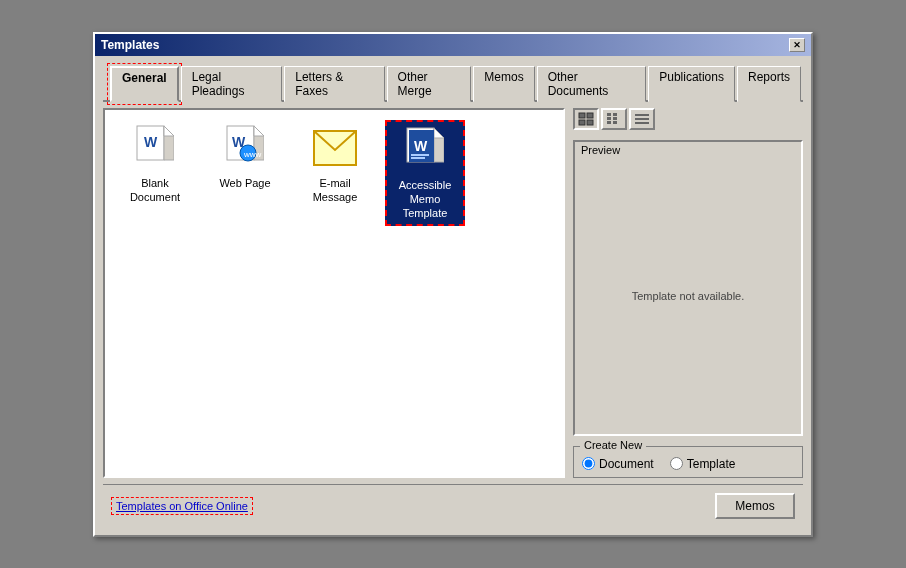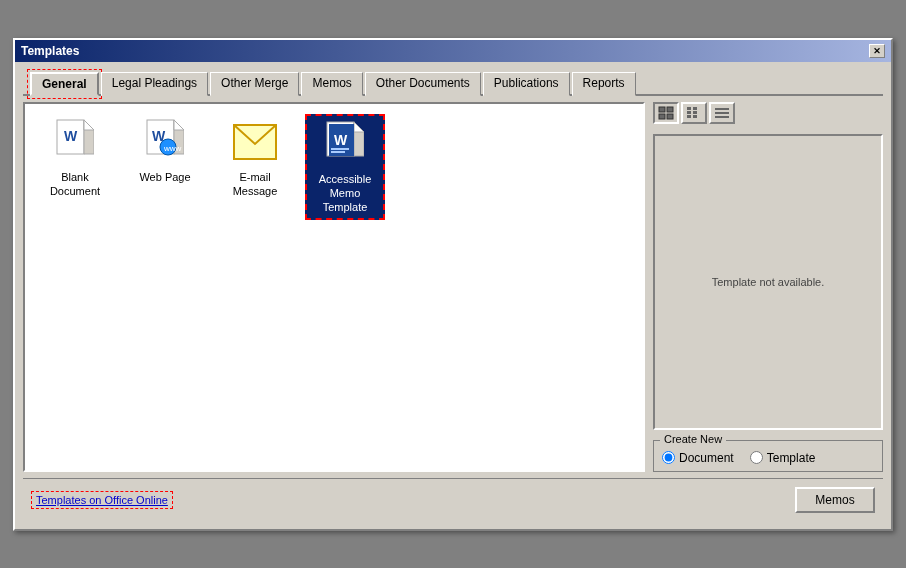--- a/index.html
+++ b/index.html
@@ -11,21 +11,21 @@
       height: 568px;
       width: 906px;
       font-family: 'Tahoma', 'Arial', sans-serif;
       font-size: 12px;
     }
     .dialog {
       background: #d4d0c8;
       border: 2px solid #808080;
       border-top-color: #ffffff;
       border-left-color: #ffffff;
-      width: 880px;
+      width: 720px;
       box-shadow: 2px 2px 5px rgba(0,0,0,0.4);
     }
     .title-bar {
       background: linear-gradient(to right, #0a246a, #a6b5e0);
       color: white;
       padding: 3px 6px;
       display: flex;
       justify-content: space-between;
       align-items: center;
       height: 22px;
@@ -270,20 +270,21 @@
     <div class="title-bar-controls">
       <div class="title-btn">✕</div>
     </div>
   </div>
 
   <div class="dialog-body">
 
     <div class="tabs-row">
       <div class="tab active">General</div>
       <div class="tab">Legal Pleadings</div>
+      <div class="tab">Letters &amp; Faxes</div>
       <div class="tab">Other Merge</div>
       <div class="tab">Memos</div>
       <div class="tab">Other Documents</div>
       <div class="tab">Publications</div>
       <div class="tab">Reports</div>
     </div>
 
     <div class="main-area">
 
       <div class="template-panel">
@@ -365,20 +366,21 @@
           <div class="view-btn">
             <svg width="16" height="14" viewBox="0 0 16 14">
               <rect x="1" y="2" width="14" height="2" fill="#666"></rect>
               <rect x="1" y="6" width="14" height="2" fill="#666"></rect>
               <rect x="1" y="10" width="14" height="2" fill="#666"></rect>
             </svg>
           </div>
         </div>
 
         <div class="preview-box">
+          <div class="preview-label">Preview</div>
           <div class="preview-content">Template not available.</div>
         </div>
 
         <div class="create-new-group">
           <span class="create-new-legend">Create New</span>
           <div class="radio-row">
             <label class="radio-option">
               <input type="radio" name="create_new" checked="" style="">
               <span>Document</span>
             </label>

